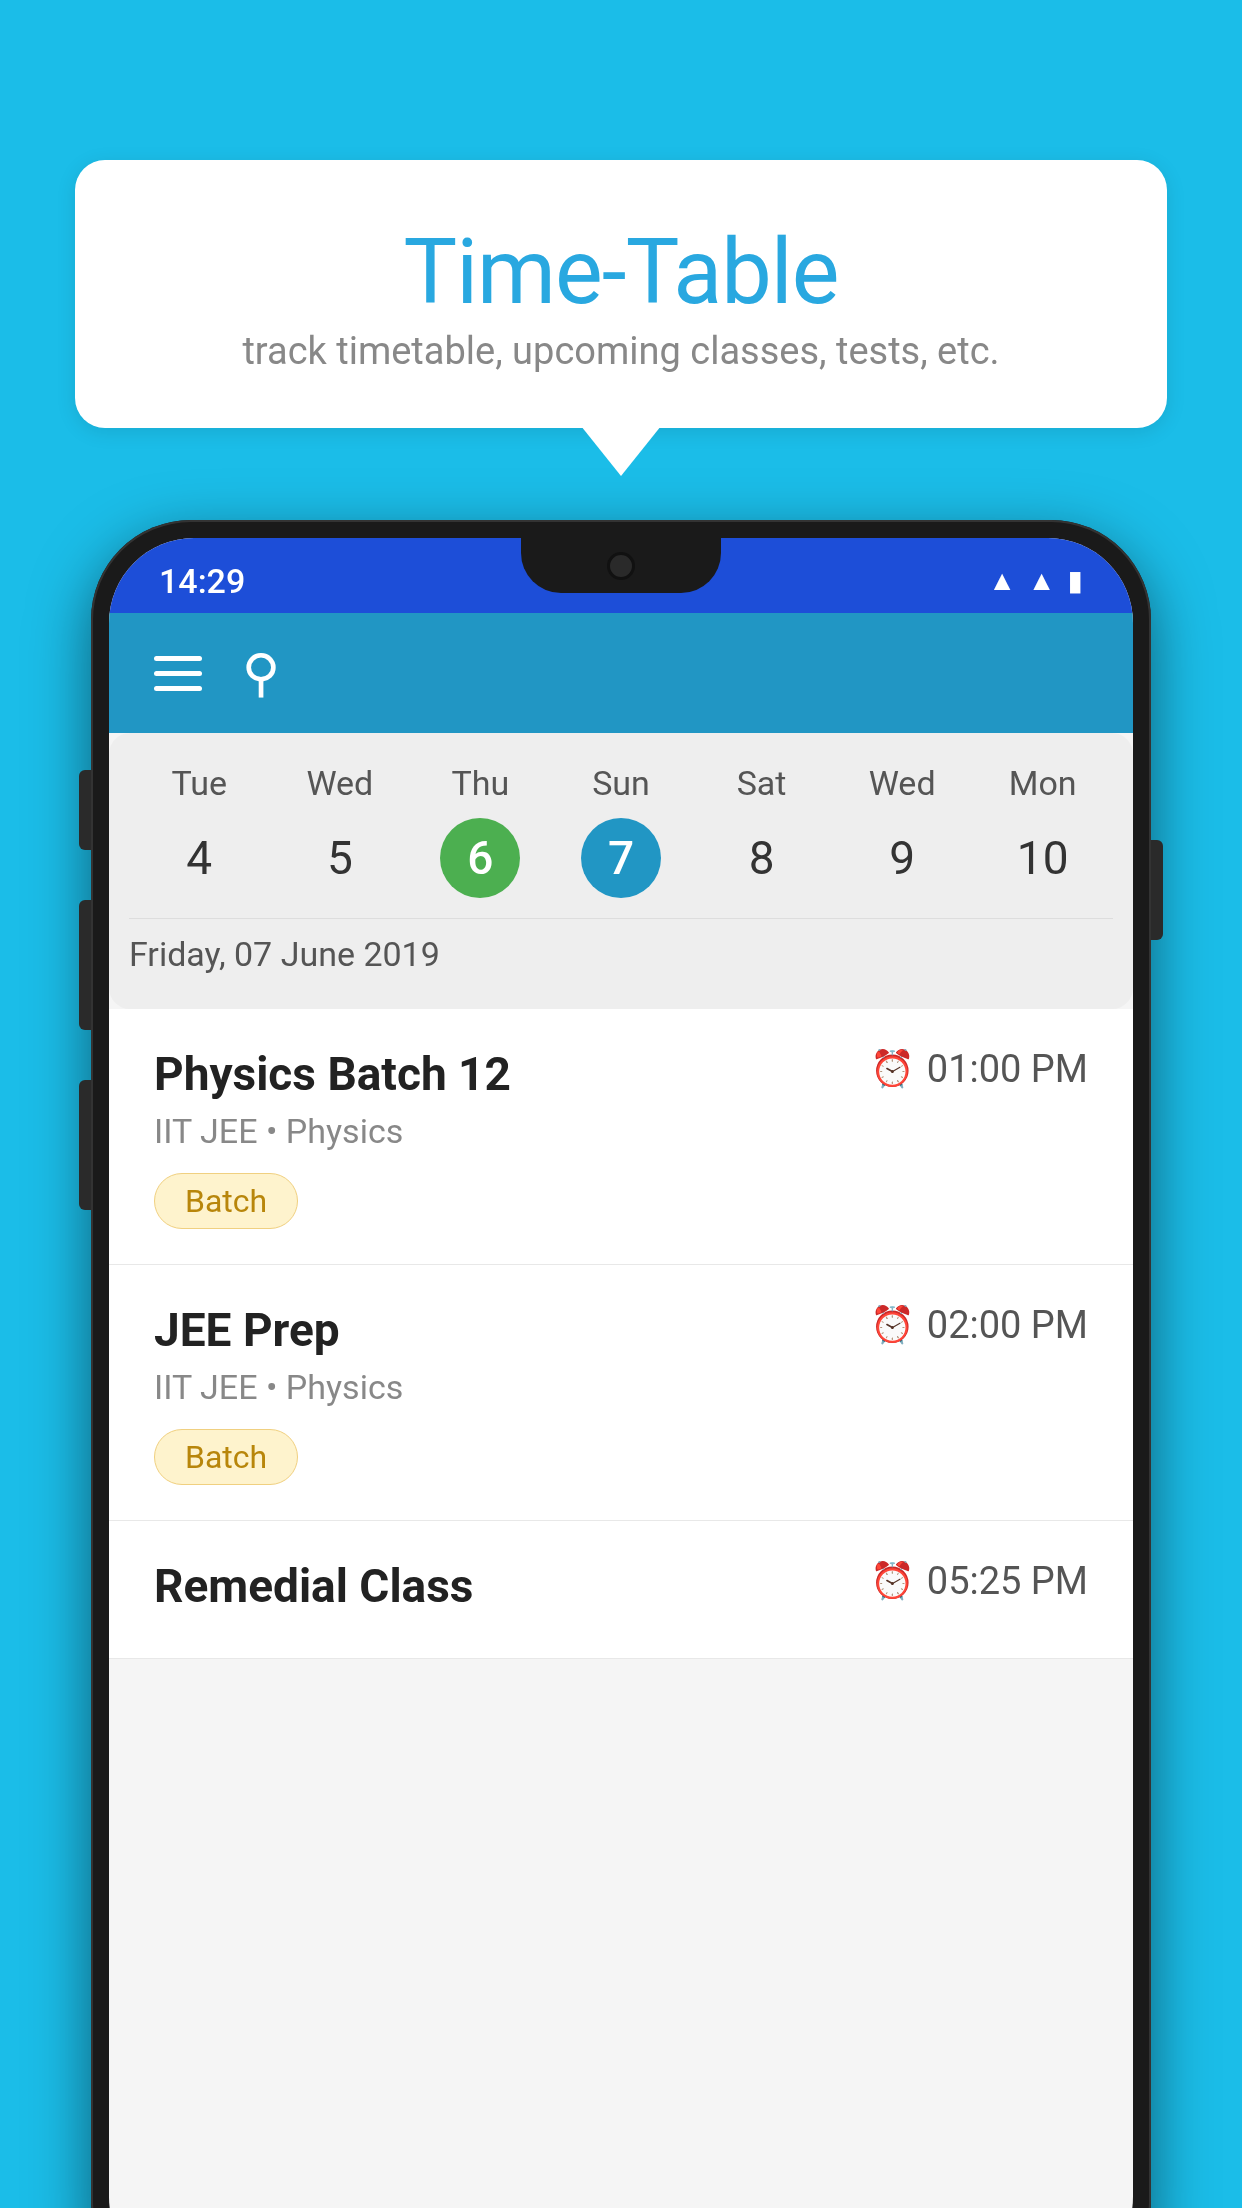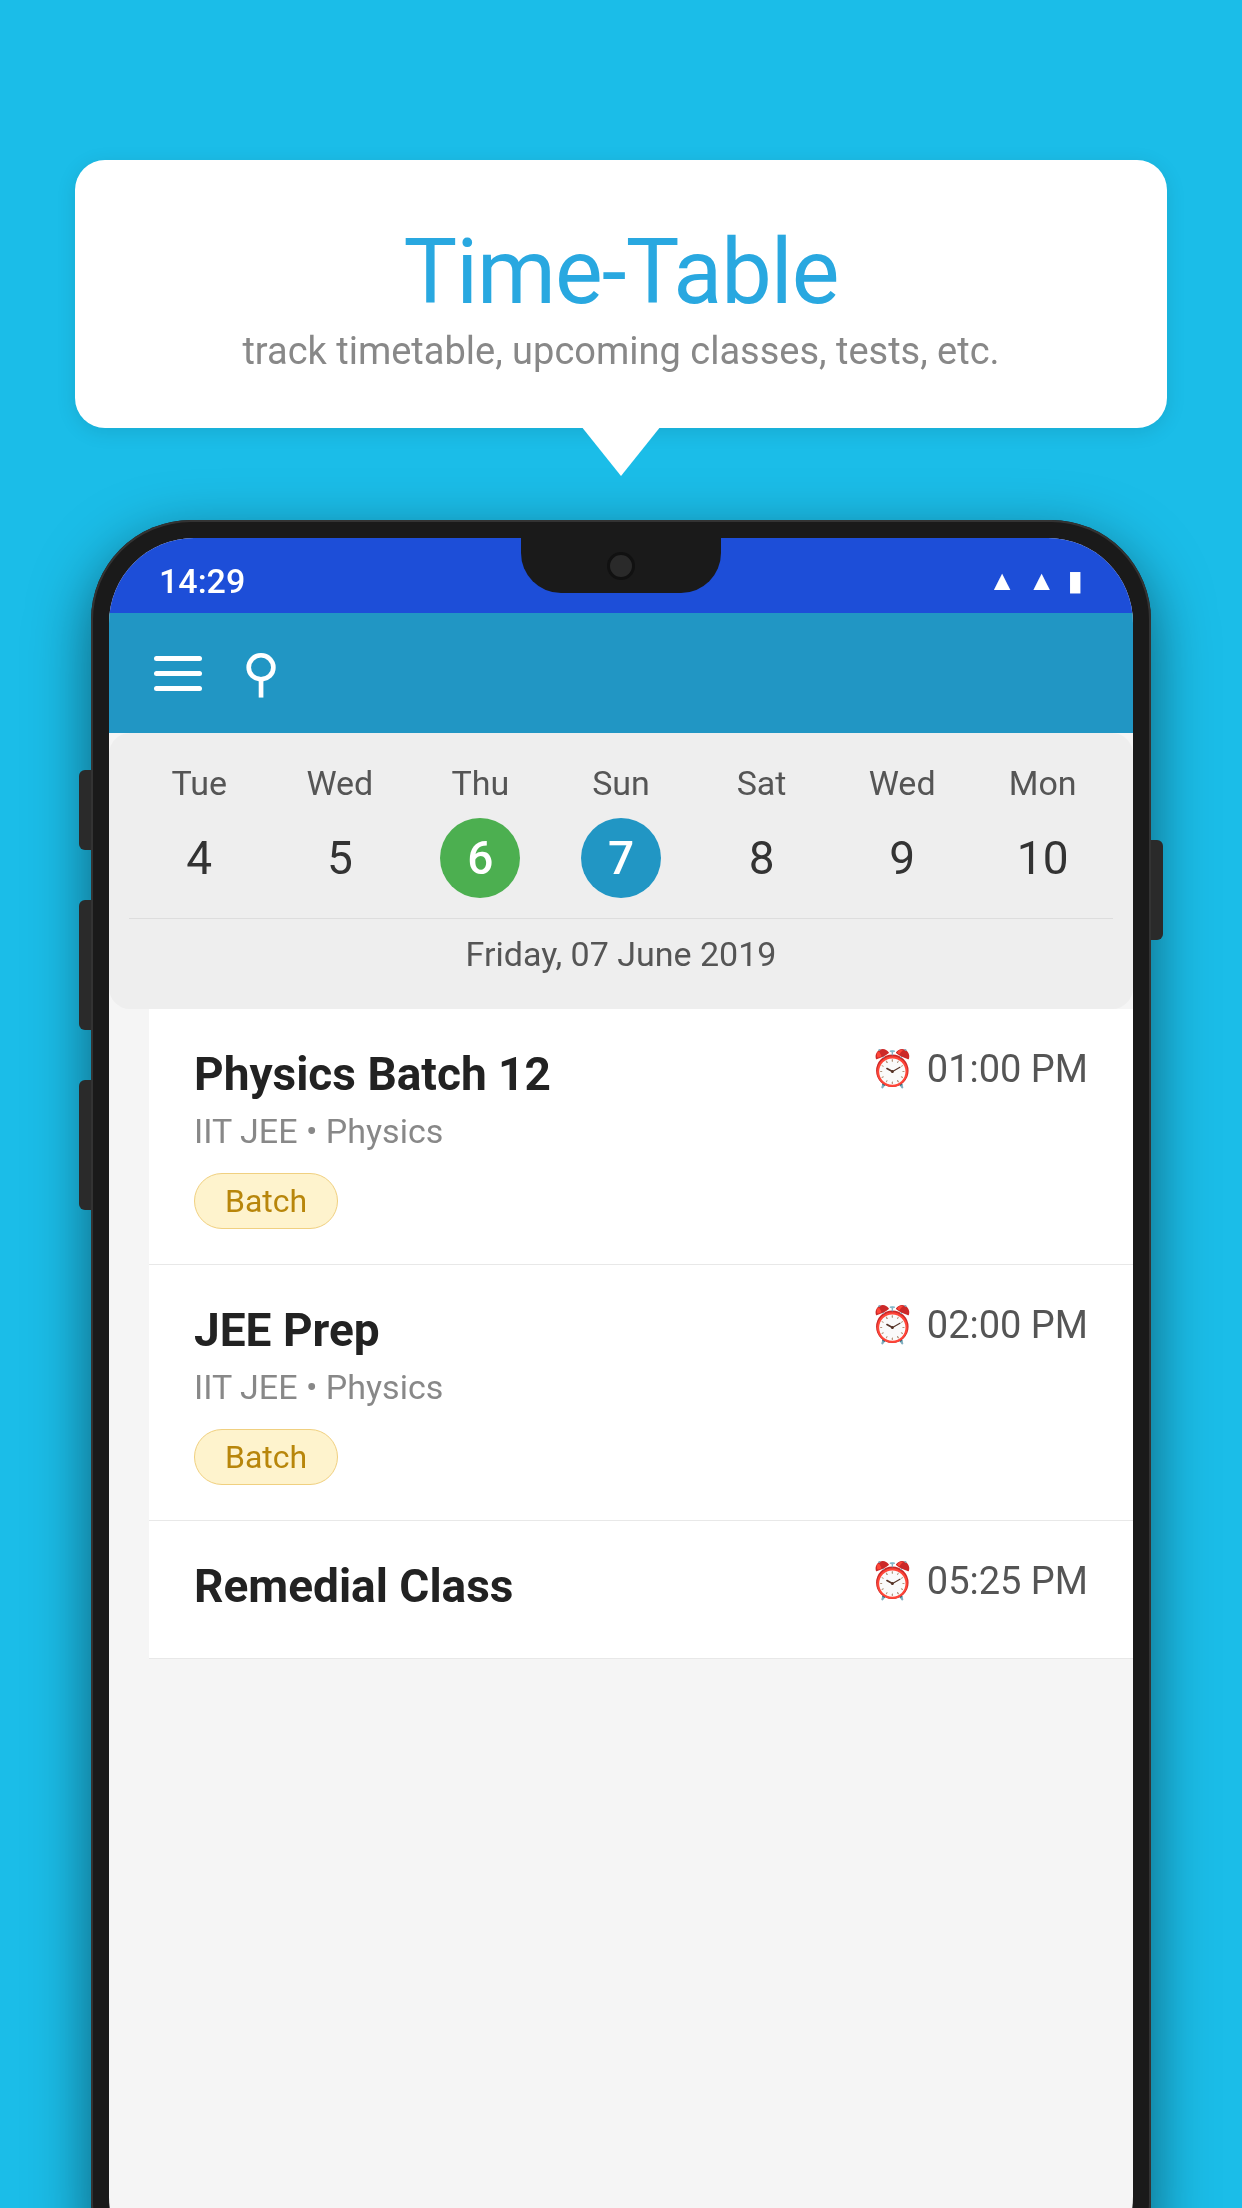--- a/index.html
+++ b/index.html
@@ -226,34 +226,32 @@
       background: #2196c4;
       color: white;
       border-radius: 50%;
       width: 80px;
       height: 80px;
       margin: 0 auto;
       font-weight: 500;
     }
 
     .selected-date {
-      text-align: center;
       font-size: 34px;
       color: #555;
       padding: 15px 0 25px;
       border-top: 1px solid #ddd;
       margin-top: 14px;
     }
 
     
     .schedule-list {
       background: white;
       flex: 1;
       overflow: hidden;
-      margin-left: 40px;
     }
 
     .schedule-item {
       padding: 38px 45px 35px;
       border-bottom: 1px solid #e8e8e8;
       background: white;
     }
 
     .schedule-item-header {
       display: flex;

